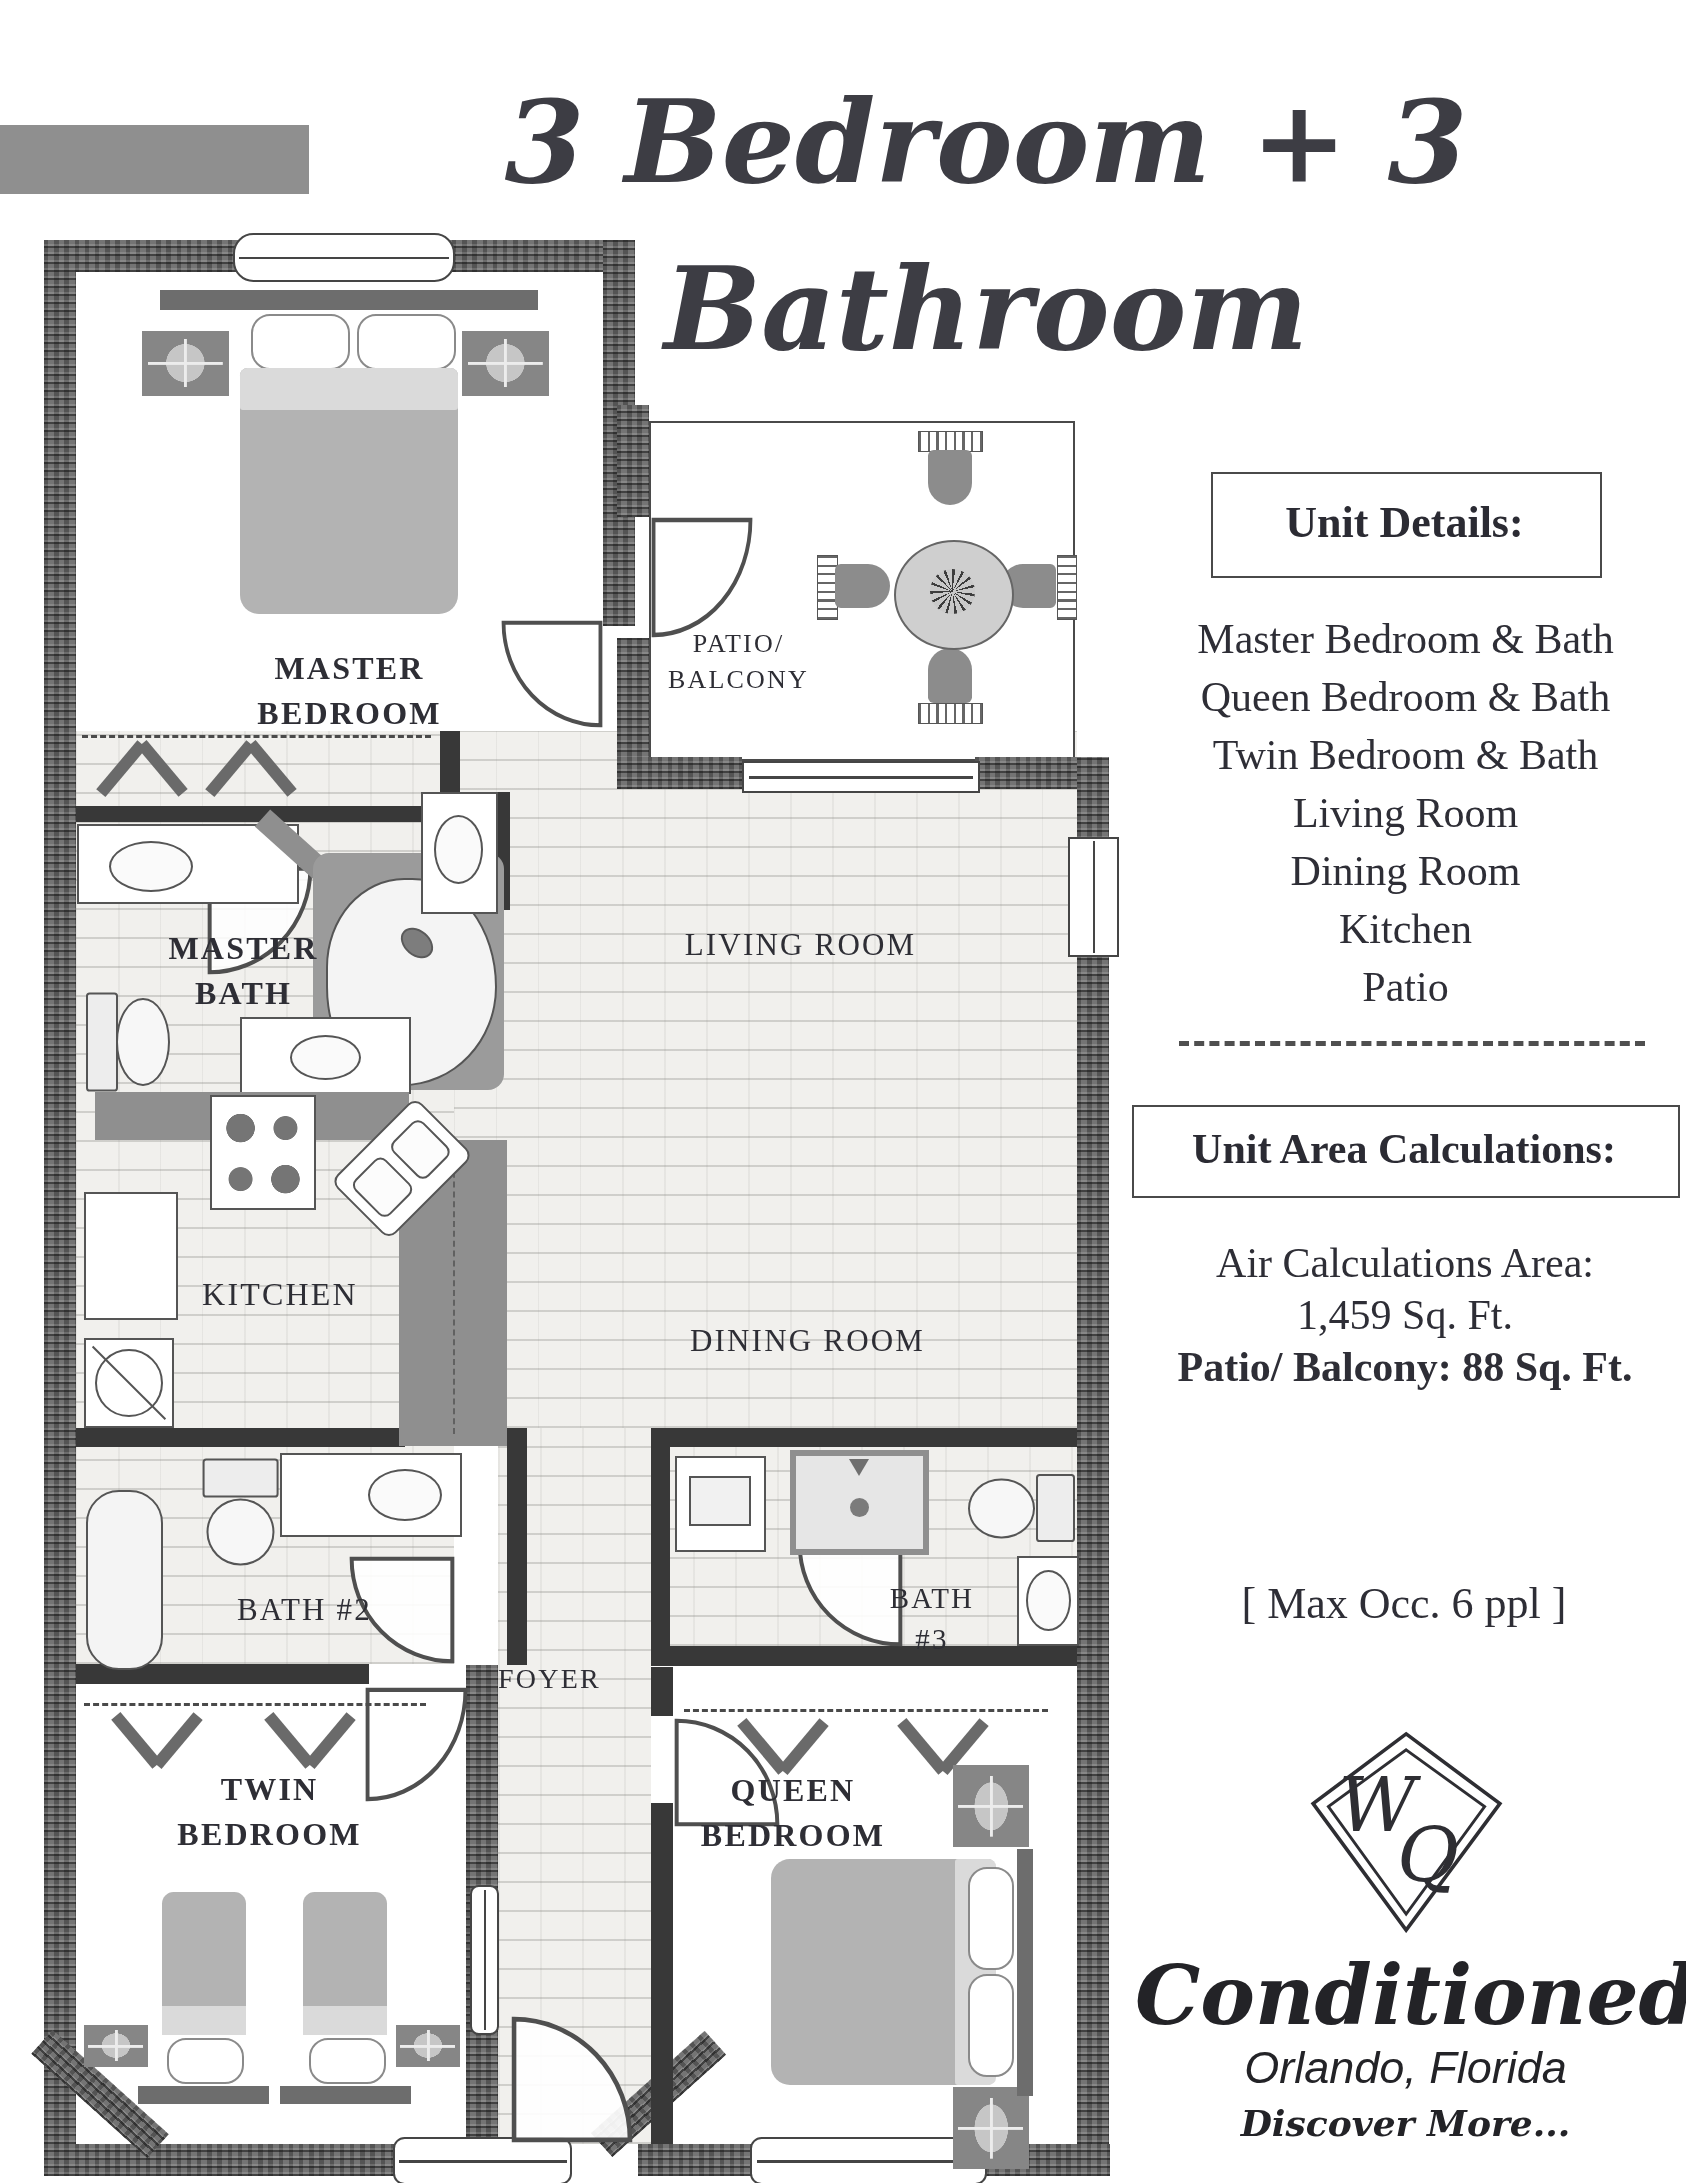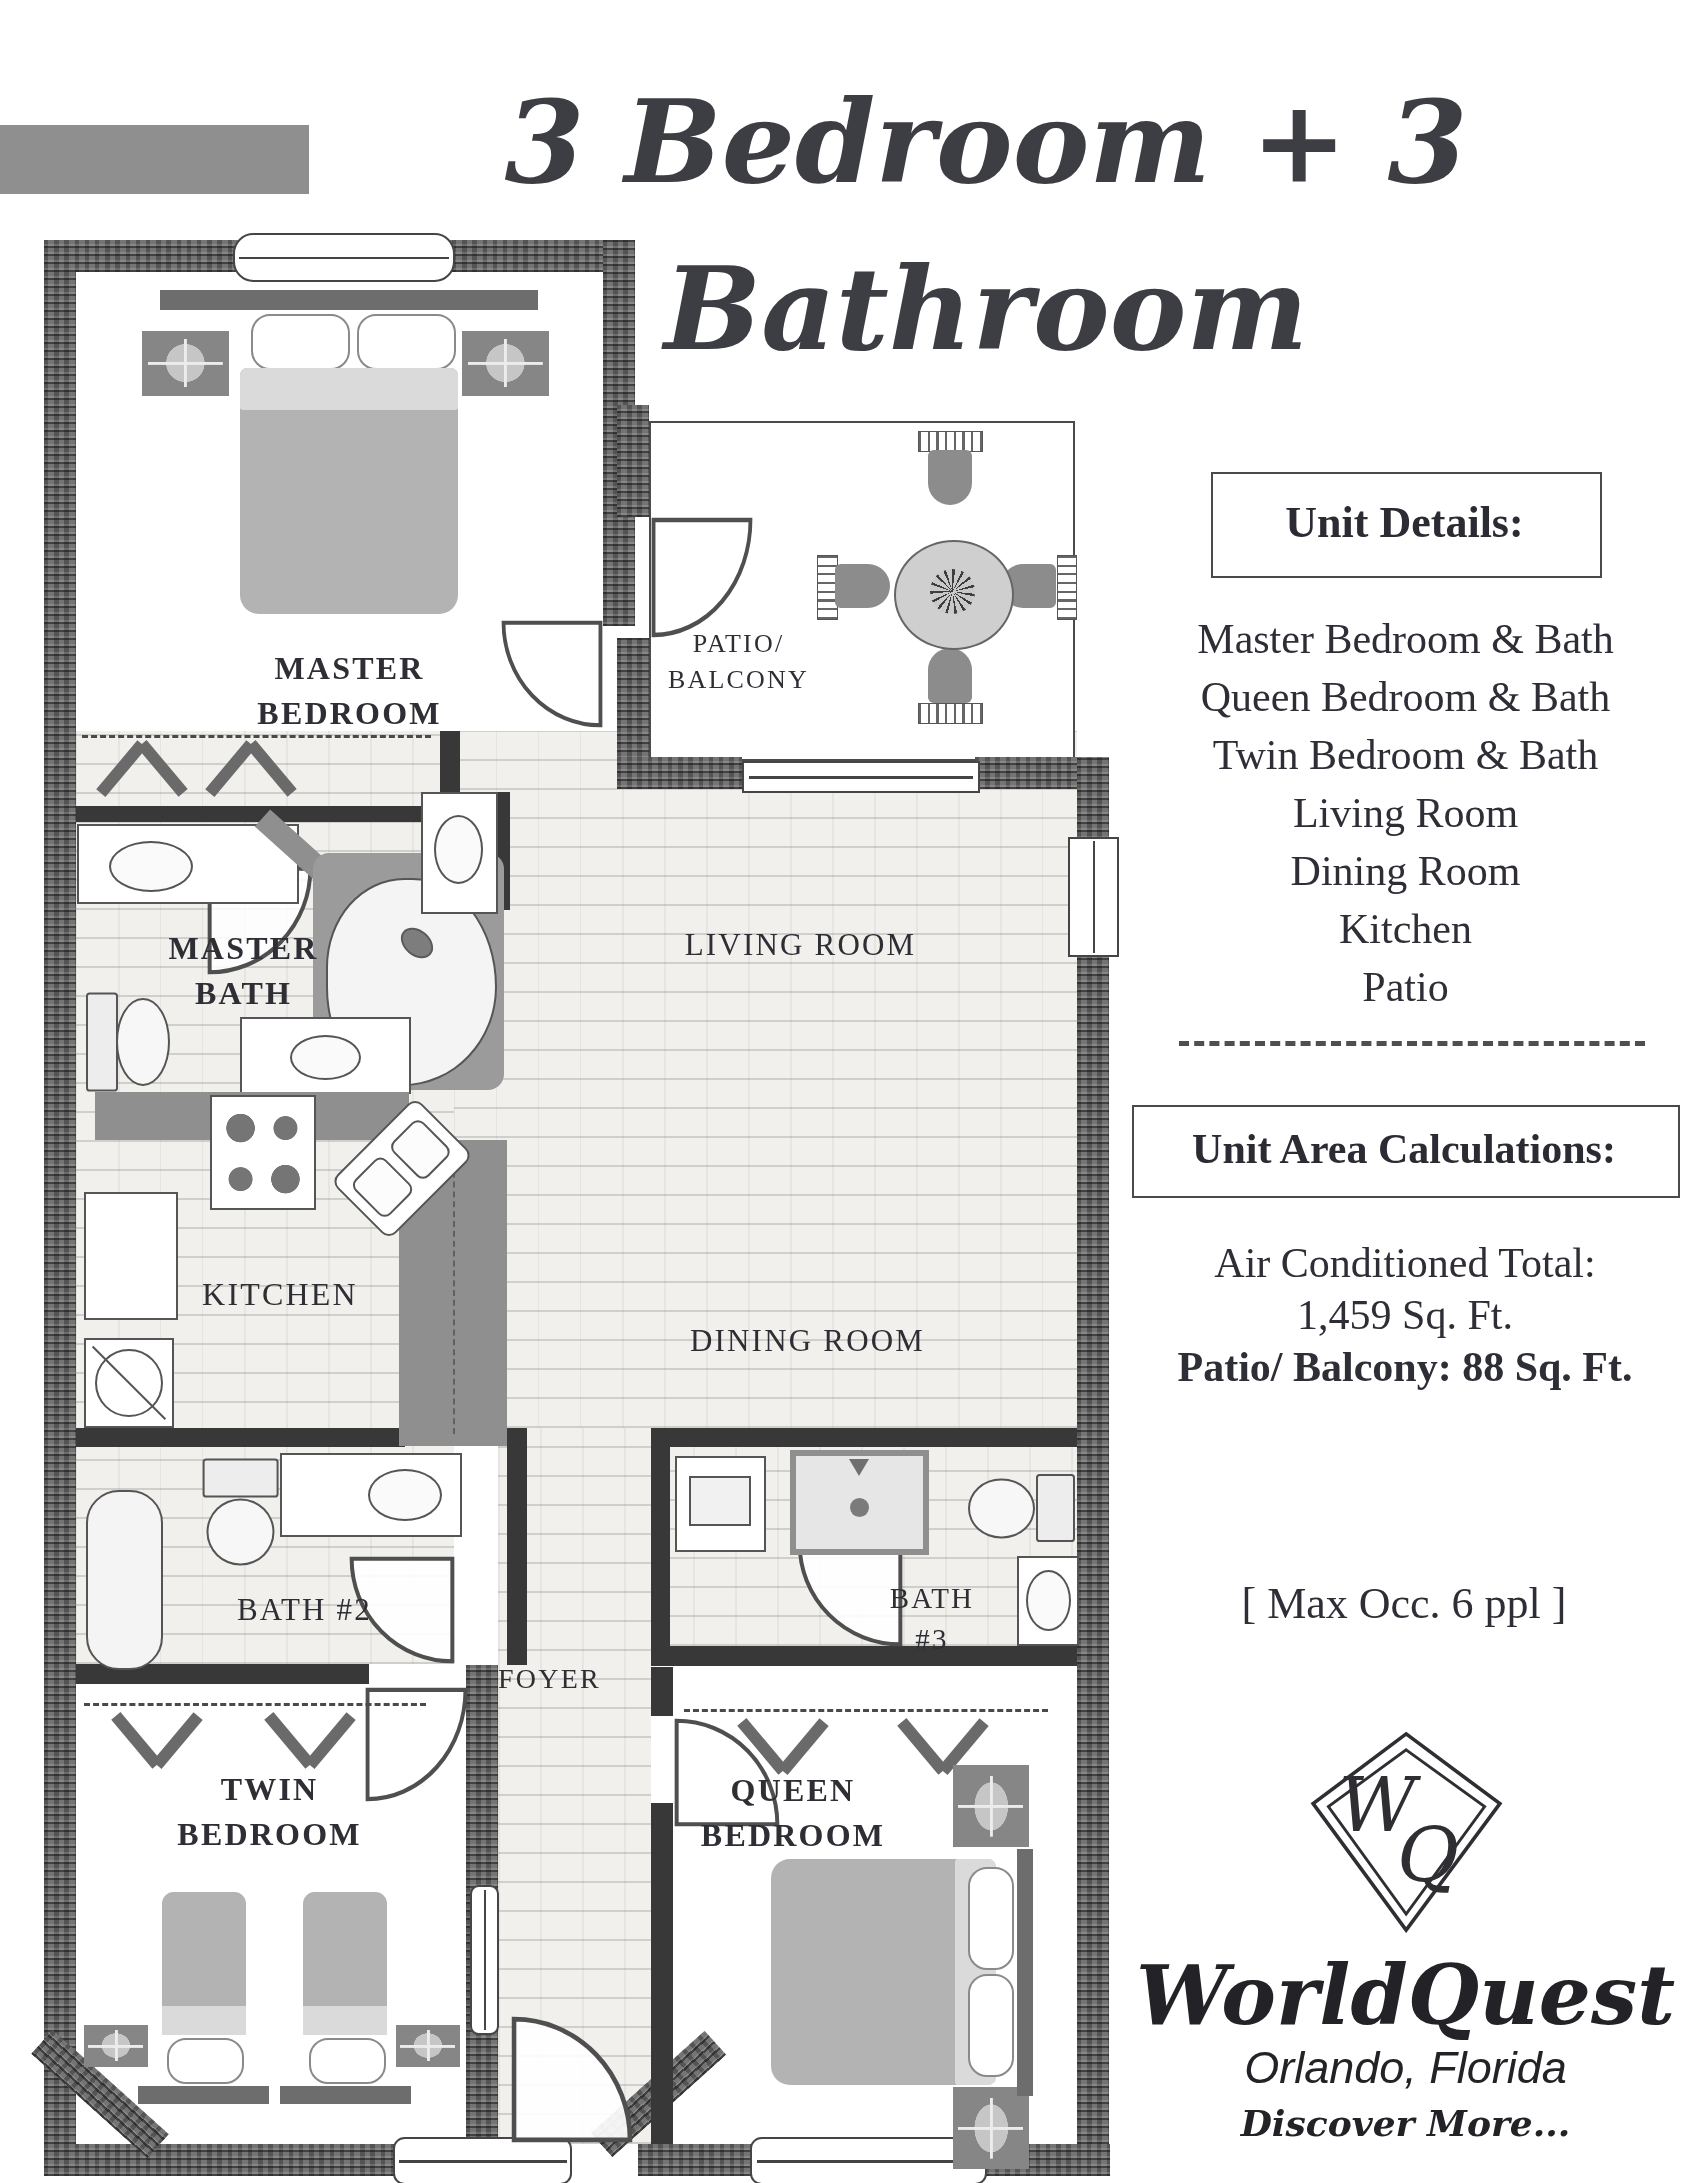--- a/index.html
+++ b/index.html
@@ -306,29 +306,29 @@
   <div class="panel-text" style="font-size:42px;line-height:58px;">Kitchen</div>
   <div class="panel-text" style="font-size:42px;line-height:58px;">Patio</div>
 </div>
 
 <div class="abs" style="left:1179px;top:1041px;width:466px;height:0;border-top:5.1px dashed #4f4f4f;"></div>
 
 <div class="abs panel-box" style="left:1132px;top:1105px;width:544px;height:89px;"></div>
 <div class="abs panel-head" style="left:1132px;top:1105px;width:544px;height:89px;line-height:89px;font-size:42px;">Unit Area Calculations:</div>
 
 <div class="abs" style="left:1127px;top:1237px;width:556px;">
-  <div class="panel-text" style="font-size:42px;line-height:52px;">Air Conditioned Total:</div>
+  <div class="panel-text" style="font-size:42px;line-height:52px;">Air Calculations Area:</div>
   <div class="panel-text" style="font-size:42px;line-height:52px;">1,459 Sq. Ft.</div>
   <div class="panel-text" style="font-size:42px;line-height:52px;font-weight:bold;">Patio/ Balcony: 88 Sq. Ft.</div>
 </div>
 
 <div class="abs panel-text" style="left:1164px;top:1578px;width:480px;font-size:44px;">[ Max Occ. 6 ppl ]</div>
 
 <svg class="abs" style="left:1310px;top:1731px;width:193px;height:202px;" viewBox="0 0 265 278">
   <polygon points="132,4 261,100 132,274 4,100" fill="none" stroke="#2e2e33" stroke-width="5"></polygon>
   <polygon points="132,26 240,104 132,252 25,104" fill="none" stroke="#2e2e33" stroke-width="4"></polygon>
   <text x="92" y="138" font-size="104" font-style="italic" fill="#2e2e33" text-anchor="middle">W</text>
   <text x="162" y="206" font-size="104" font-style="italic" fill="#2e2e33" text-anchor="middle">Q</text>
 </svg>
-<div class="abs script" style="left:1135px;top:1947px;width:541px;font-size:82px;text-align:center;color:#232327;">WorldQuest</div>
+<div class="abs script" style="left:1135px;top:1947px;width:541px;font-size:82px;text-align:center;color:#232327;">Conditioned</div>
 <div class="abs sans" style="left:1135px;top:2042px;width:541px;font-size:45px;font-style:italic;text-align:center;color:#232327;">Orlando, Florida</div>
 <div class="abs script" style="left:1135px;top:2102px;width:541px;font-size:36px;text-align:center;color:#232327;">Discover More...</div>
 
 
 </body></html>

